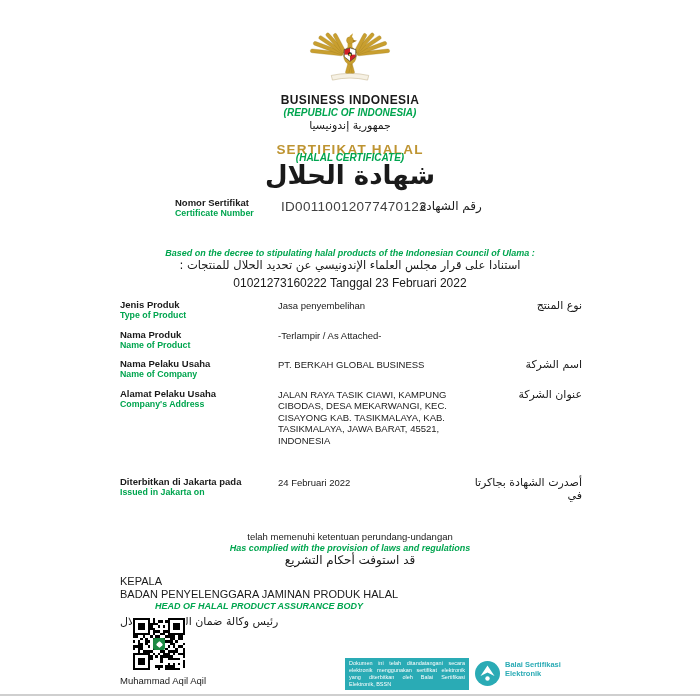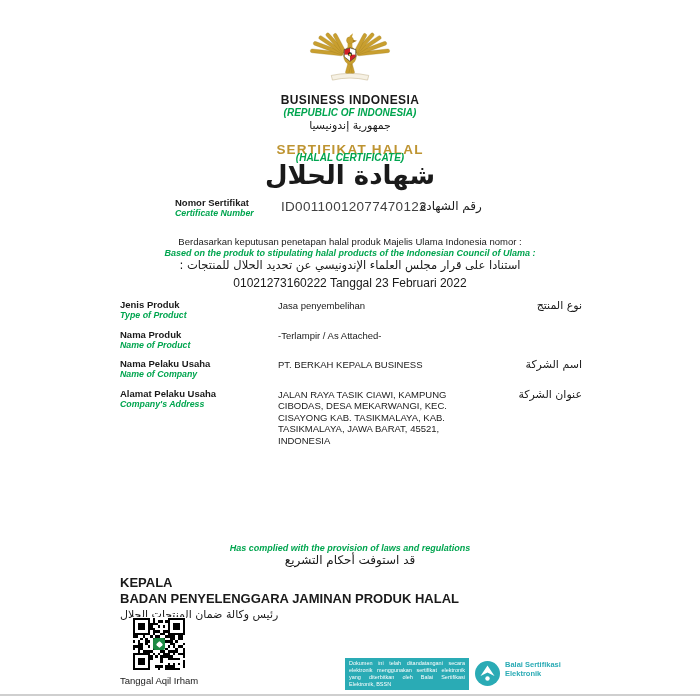--- a/index.html
+++ b/index.html
@@ -12,38 +12,38 @@
   .abs{position:absolute;}
   .country{font-size:12px;font-weight:bold;letter-spacing:.4px;}
   .green-i{color:#00A54F;font-style:italic;font-weight:bold;text-align:center;}
   .country-en{font-size:10px;}
   .ar{font-family:"DejaVu Sans",sans-serif;}
   .country-ar{font-size:11px;}
   .cert-title{font-size:13.5px;font-weight:bold;letter-spacing:1.2px;color:#BE9431;}
   .cert-title-en{font-size:10px;}
   .cert-title-ar{font-size:26px;font-weight:bold;}
   .lbl{font-weight:bold;font-size:9.5px;line-height:1.18;}
-  .lbl-en{color:#00A54F;font-style:italic;font-weight:bold;font-size:8.8px;line-height:1.18;}
+  .lbl-en{color:#00A54F;font-weight:bold;font-size:8.8px;line-height:1.18;}
   .val{font-size:9.5px;line-height:1.22;}
   .cert-no-value{font-size:13.5px;letter-spacing:.3px;color:#404040;}
   .decree-id{font-size:9.5px;}
   .decree-en{font-size:9px;}
   .decree-ar{font-size:11.5px;}
   .decree-no{font-size:12px;}
   .fields{position:absolute;left:120px;top:299px;width:462px;display:flex;flex-direction:column;}
   .field-row{display:grid;grid-template-columns:158px 192px 112px;margin-bottom:8px;}
   .f-value{padding-top:1px;}
   .f-value .val{max-width:176px;}
   .f-ar{text-align:right;font-size:11px;}
   .row-address{margin-bottom:29px;}
   .comp-id{font-size:9.5px;}
   .comp-en{font-size:9px;}
   .comp-ar{font-size:12px;}
   .sig{position:absolute;left:120px;top:575px;}
-  .sig .l1,.sig .l2{font-weight:bold;font-size:13px;line-height:1.2;}
+  .sig .l1,.sig .l2{font-weight:normal;font-size:11px;line-height:1.2;}
   .sig .l3{font-size:9px;line-height:1.25;}
   .sig .l4{font-size:11px;margin-top:2px;text-align:left;}
   .qr{position:absolute;left:133px;top:618px;width:52px;height:52px;background:#fff;outline:1px solid #fff;}
   .qr-center{position:absolute;left:20px;top:20px;width:12px;height:12px;background:#1b8a43;border-radius:2px;z-index:2;display:flex;align-items:center;justify-content:center;}
   .qr-center span{width:5px;height:5px;background:#fff;border-radius:1px;transform:rotate(45deg);display:block;}
   .sig-name{position:absolute;left:120px;top:675px;font-size:9.5px;}
   .esign-box{position:absolute;left:345px;top:658px;width:124px;height:32px;background:#2AABB5;color:#fff;
     font-size:5.5px;line-height:1.3;padding:2px 4px;box-sizing:border-box;text-align:justify;}
   .bsre-icon{position:absolute;left:474px;top:660px;width:27px;height:27px;}
   .bsre-text{position:absolute;left:505px;top:661px;width:56px;color:#2AABB5;font-weight:bold;font-size:7.5px;line-height:1.15;}
@@ -109,22 +109,21 @@
   <div class="c cert-title-en green-i" style="top:152px">(HALAL CERTIFICATE)</div>
   <div class="c cert-title-ar ar" style="top:160px" dir="rtl">شهادة الحلال</div>
 
   <div class="abs" style="left:175px;top:197px;">
     <div class="lbl">Nomor Sertifikat</div>
     <div class="lbl-en">Certificate Number</div>
   </div>
   <div class="abs cert-no-value" style="left:281px;top:199px;">ID00110012077470122</div>
   <div class="abs ar" style="left:420px;top:199px;font-size:12px;" dir="rtl">رقم الشهادة</div>
 
-  <div class="c decree-id" style="top:236px">Berdasarkan keputusan penetapan halal produk Majelis Ulama Indonesia nomor :</div>
-  <div class="c decree-en green-i" style="top:248px">Based on the produk to stipulating halal products of the Indonesian Council of Ulama :</div>
+  <div class="c decree-en green-i" style="top:248px">Based on the decree to stipulating halal products of the Indonesian Council of Ulama :</div>
   <div class="c decree-ar ar" style="top:258px" dir="rtl">استنادا على قرار مجلس العلماء الإندونيسي عن تحديد الحلال للمنتجات :</div>
   <div class="c decree-no" style="top:276px">01021273160222 Tanggal 23 Februari 2022</div>
 
   <div class="fields">
 
     <div class="field-row">
       <div>
         <div class="lbl">Jenis Produk</div>
         <div class="lbl-en">Type of Product</div>
       </div>
@@ -143,45 +142,57 @@
           <div class="val">-Terlampir / As Attached-</div>
         </div>
     </div>
 
     <div class="field-row">
       <div>
         <div class="lbl">Nama Pelaku Usaha</div>
         <div class="lbl-en">Name of Company</div>
       </div>
       <div class="f-value">
-          <div class="val">PT. BERKAH KEPALA BUSINESS</div>
+          <div class="val">PT. BERKAH GLOBAL BUSINESS</div>
         </div>
       <div class="f-ar ar" dir="rtl">اسم الشركة</div>
     </div>
 
     <div class="field-row row-address">
       <div>
         <div class="lbl">Alamat Pelaku Usaha</div>
         <div class="lbl-en">Company's Address</div>
       </div>
       <div class="f-value">
           <div class="val">JALAN RAYA TASIK CIAWI, KAMPUNG CIBODAS, DESA MEKARWANGI, KEC. CISAYONG KAB. TASIKMALAYA, KAB. TASIKMALAYA, JAWA BARAT, 45521, INDONESIA</div>
         </div>
       <div class="f-ar ar" dir="rtl">عنوان الشركة</div>
     </div>
 
-
-  </div>
-
+    <div class="field-row">
+      <div>
+        <div class="lbl">Diterbitkan di Jakarta pada</div>
+        <div class="lbl-en">Issued in Jakarta  on</div>
+      </div>
+      <div class="f-value">
+          <div class="val">24 Februari 2022</div>
+        </div>
+      <div class="f-ar ar" dir="rtl">أصدرت الشهادة بجاكرتا في</div>
+    </div>
+
+  </div>
+
+  <div class="c comp-id" style="top:531px">telah memenuhi ketentuan perundang-undangan</div>
   <div class="c comp-en green-i" style="top:543px">Has complied with the provision of laws and regulations</div>
   <div class="c comp-ar ar" style="top:553px" dir="rtl">قد استوفت أحكام التشريع</div>
 
   <div class="sig">
     <div class="l1">KEPALA</div>
     <div class="l2">BADAN PENYELENGGARA JAMINAN PRODUK HALAL</div>
+    <div class="l3 green-i">HEAD OF HALAL PRODUCT ASSURANCE BODY</div>
     <div class="l4 ar" dir="rtl">رئيس وكالة ضمان المنتجات الحلال</div>
   </div>
 
   <div class="qr">
     <div style="position:absolute;inset:0;">
         <i style="position: absolute; background: rgb(0, 0, 0); left: 0px; top: 0px; width: 2.47619px; height: 2.47619px;"></i>
         <i style="position: absolute; background: rgb(0, 0, 0); left: 2.47619px; top: 0px; width: 2.47619px; height: 2.47619px;"></i>
         <i style="position: absolute; background: rgb(0, 0, 0); left: 4.95238px; top: 0px; width: 2.47619px; height: 2.47619px;"></i>
         <i style="position: absolute; background: rgb(0, 0, 0); left: 7.42857px; top: 0px; width: 2.47619px; height: 2.47619px;"></i>
         <i style="position: absolute; background: rgb(0, 0, 0); left: 9.90476px; top: 0px; width: 2.47619px; height: 2.47619px;"></i>
@@ -416,21 +427,21 @@
         <i style="position: absolute; background: rgb(0, 0, 0); left: 37.1429px; top: 49.5238px; width: 2.47619px; height: 2.47619px;"></i>
         <i style="position: absolute; background: rgb(0, 0, 0); left: 39.619px; top: 49.5238px; width: 2.47619px; height: 2.47619px;"></i>
         <i style="position: absolute; background: rgb(0, 0, 0); left: 42.0952px; top: 49.5238px; width: 2.47619px; height: 2.47619px;"></i>
         <i style="position: absolute; background: rgb(0, 0, 0); left: 44.5714px; top: 49.5238px; width: 2.47619px; height: 2.47619px;"></i>
       </div>
     <div class="qr-center">
         <span></span>
       </div>
   </div>
 
-  <div class="sig-name">Tanggal Aqil Irham</div>
+  <div class="sig-name">Muhammad Aqil Aqil</div>
 
   <div class="esign-box">Dokumen ini telah ditandatangani secara elektronik menggunakan sertifikat elektronik yang diterbitkan oleh Balai Sertifikasi Elektronik, BSSN</div>
 
   <div class="bsre-icon">
     <svg width="27" height="27" viewBox="0 0 27 27">
       <circle cx="13.5" cy="13.5" r="12.5" fill="#2AABB5"></circle>
       <path d="M6.5 16 L13.5 5.5 L20.5 16 L13.5 12.5 Z" fill="#ffffff"></path>
       <circle cx="13.5" cy="18.5" r="2.2" fill="#ffffff"></circle>
     </svg>
   </div>

